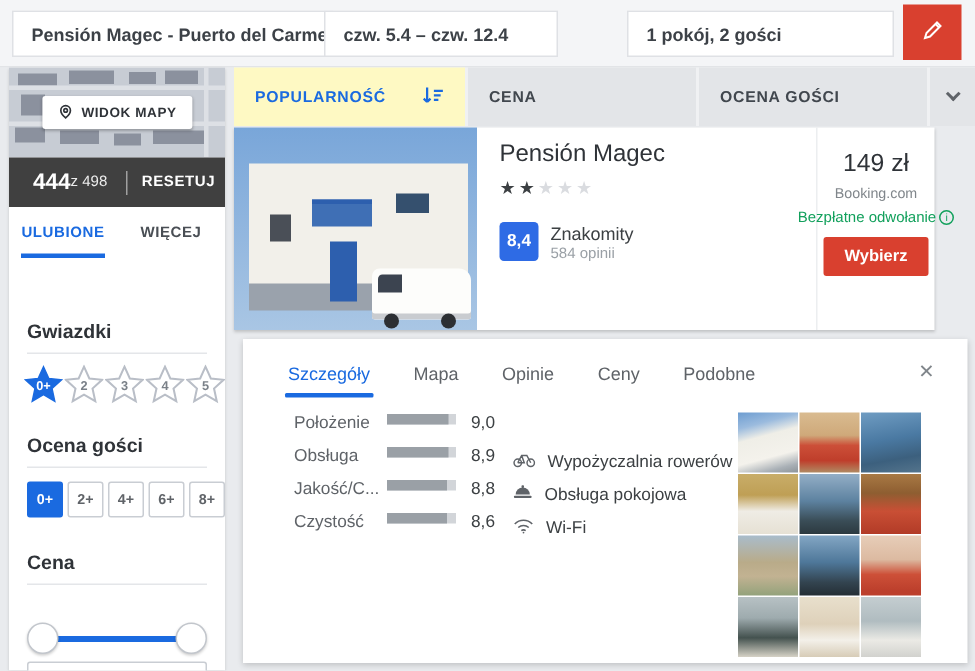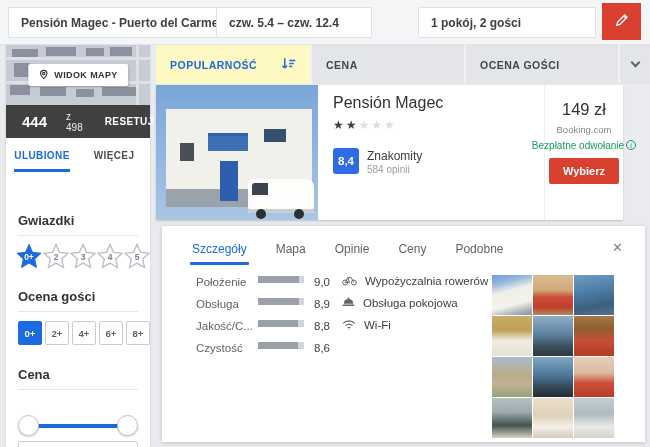--- a/index.html
+++ b/index.html
@@ -16,21 +16,21 @@
   .btn-edit { position:absolute; left:602px; top:3px; width:39px; height:37px; background:#d9402f; border:none; display:flex; align-items:center; justify-content:center; cursor:pointer; }
 
   
   .sidebar { position:absolute; left:6px; top:45px; width:144px; height:402px; background:#fff; box-shadow:0 1px 2px rgba(0,0,0,.15); }
   .map-preview { position:absolute; left:0; top:0; width:144px; height:60px; background:#c7ccd4; overflow:hidden; }
   .map-block { position:absolute; background:#8b919e; }
   .map-road { position:absolute; background:#dde0e5; }
   .map-btn { position:absolute; left:50%; top:50%; transform:translate(-50%,-50%); background:#fff; border:none; border-radius:2px; height:22px; padding:0 10px; font-size:9px; font-weight:bold; letter-spacing:.4px; color:#2f3338; display:flex; align-items:center; gap:5px; box-shadow:0 1px 2px rgba(0,0,0,.25); cursor:pointer; white-space:nowrap; }
   .results-bar { position:absolute; left:0; top:60px; width:144px; height:33px; background:#404040; color:#fff; display:flex; align-items:center; }
   .results-count { font-size:15px; font-weight:bold; margin-left:16px; }
-  .results-of { font-size:10px; margin-left:19px; opacity:.9; }
+  .results-of { font-size:10px; margin-left:0; opacity:.9; }
   .results-sep { width:1px; height:16px; background:rgba(255,255,255,.5); margin-left:12px; }
   .reset-btn { background:none; border:none; color:#fff; font-size:10px; font-weight:bold; letter-spacing:.4px; margin-left:10px; cursor:pointer; }
   .side-tabs { position:absolute; left:0; top:93px; width:144px; height:34px; display:flex; }
   .side-tab { flex:1; border:none; background:#fff; font-size:10px; font-weight:bold; letter-spacing:.4px; color:#4a4f55; cursor:pointer; position:relative; }
   .side-tab.active { color:#1a6ae0; }
   .side-tab.active::after { content:""; position:absolute; left:8px; right:8px; bottom:0; height:3px; background:#1a6ae0; }
   .section-title { position:absolute; left:12px; font-size:13px; font-weight:bold; color:#2f3338; }
   .hr { position:absolute; left:12px; width:120px; height:1px; background:#e4e6e9; }
   .stars-row { position:absolute; left:10px; top:198px; display:flex; gap:1px; }
   .star-opt { position:relative; width:26px; height:27px; cursor:pointer; }
@@ -77,21 +77,21 @@
   .panel-tab { border:none; background:none; font-size:12px; color:#5f6368; cursor:pointer; padding:6px 2px 9px; position:relative; }
   .panel-tab.active { color:#1a6ae0; }
   .panel-tab.active::after { content:""; position:absolute; left:0; right:0; bottom:0; height:3px; background:#1a6ae0; border-radius:1px; }
   .close-btn { position:absolute; right:22px; top:14px; border:none; background:none; font-size:13px; color:#80868b; cursor:pointer; }
   .ratings { position:absolute; left:34px; top:50px; }
   .rating-line { display:flex; align-items:flex-start; height:22px; }
   .rating-label { width:62px; font-size:11.5px; color:#5f6368; }
   .rating-bar { width:46px; height:7px; background:#d2d5d9; margin-right:10px; }
   .rating-fill { height:7px; background:#9aa0a6; }
   .rating-val { font-size:11.5px; color:#3c4043; }
-  .amenities { position:absolute; left:180px; top:44px; }
+  .amenities { position:absolute; left:180px; top:71px; }
   .amenity { display:flex; align-items:center; height:22px; gap:8px; font-size:11.5px; color:#3c4043; white-space:nowrap; }
   .amenity svg { flex:none; }
   .photo-grid { position:absolute; left:330px; top:49px; width:125px; display:grid; grid-template-columns:repeat(3,40px); grid-auto-rows:40px; gap:1px; }
   .thumb { width:40px; height:40px; cursor:pointer; }
 </style>
 </head>
 <body>
 
 <div id="stage">
 

